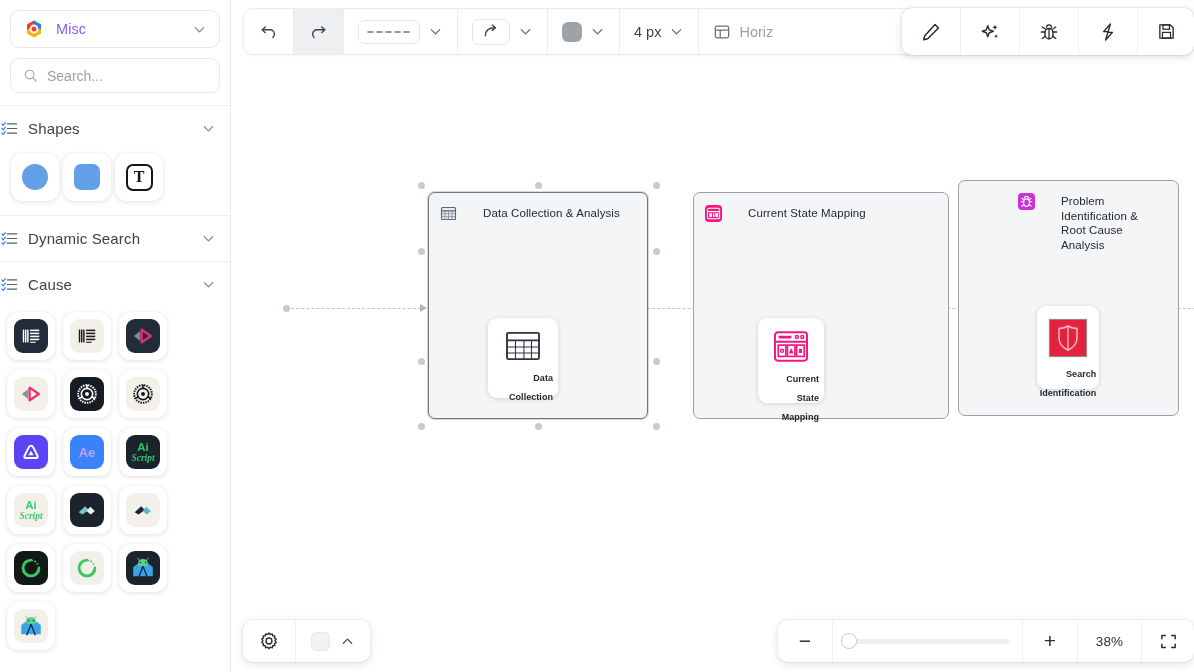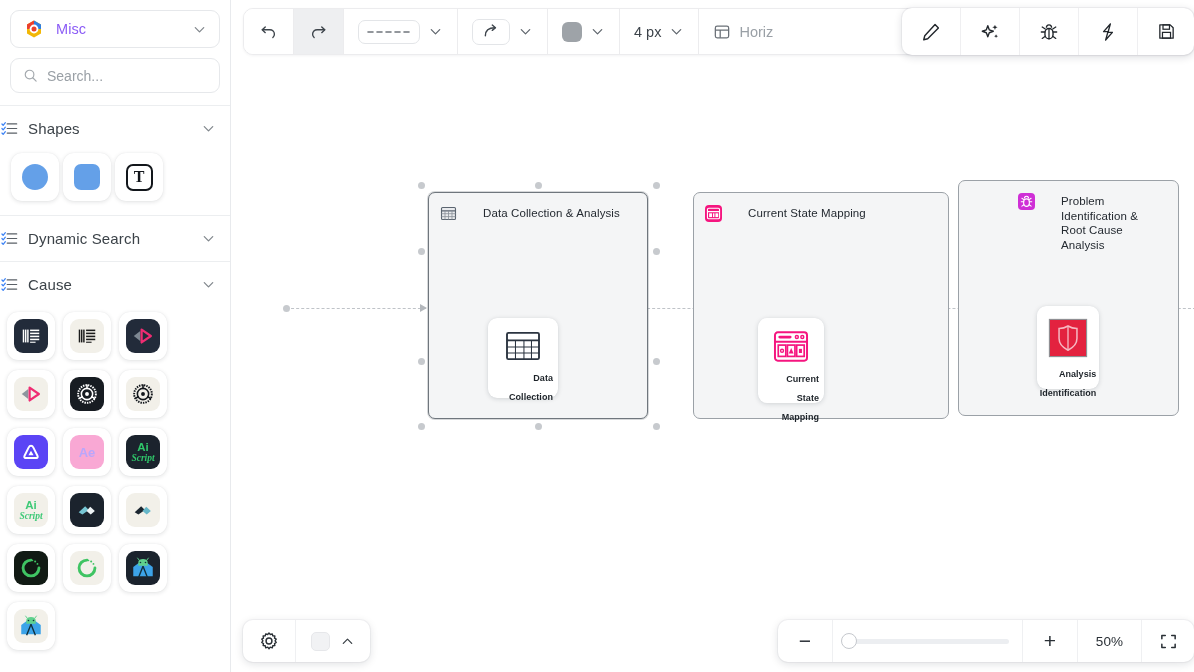--- a/index.html
+++ b/index.html
@@ -406,21 +406,21 @@
           </div>
           <div class="tile">
             <span class="gi" style="background:#5b44f5">
               <svg width="24" height="24" viewBox="0 0 26 26">
                 <path d="M13 6.2 C14.3 6.2 15.1 7.2 15.6 8.2 L20 17 C20.6 18.2 20.2 19.6 18.9 19.6 H7.1 C5.8 19.6 5.4 18.2 6 17 L10.4 8.2 C10.9 7.2 11.7 6.2 13 6.2 Z" fill="none" stroke="#fff" stroke-width="2.1" stroke-linejoin="round"></path>
                 <path d="M10.2 16.4 L13 11.6 L15.8 16.4 Z" fill="#fff"></path>
               </svg>
             </span>
           </div>
           <div class="tile">
-            <span class="gi" style="background:#f9a8d4">
+            <span class="gi" style="background:#3b82f6">
               <svg width="34" height="34" viewBox="0 0 34 34">
                 <text x="17" y="22" text-anchor="middle" font-family="'Liberation Sans',sans-serif" font-size="13" font-weight="700" fill="#b9a6fb">Ae</text>
               </svg>
             </span>
           </div>
 
           <div class="tile">
             <span class="gi" style="background:#1b232d">
               <svg width="34" height="34" viewBox="0 0 34 34">
                 <text x="17" y="16" text-anchor="middle" font-family="'Liberation Sans',sans-serif" font-size="11.5" font-weight="700" fill="#2fc76a">Ai</text>
@@ -726,21 +726,21 @@
             <span class="gh-title" style="max-width:178px;">Problem Identification &amp; Root Cause Analysis</span>
           </div>
           <div class="node" style="left:78px; top:125px; width:62px; height:83px;">
             <span class="node-icon" style="width:42px;height:42px;">
               <svg width="40" height="40" viewBox="0 0 42 42">
                 <rect x="1.5" y="1.5" width="39" height="39" fill="#e3223f" stroke="#8f8f93" stroke-width="1.2"></rect>
                 <path d="M21 8.4 C24.5 10.6 28 11 30.4 11 L30.4 21.6 C30.4 27.6 26 31.4 21 33.8 C16 31.4 11.6 27.6 11.6 21.6 L11.6 11 C14 11 17.5 10.6 21 8.4 Z" fill="none" stroke="#f6b8c2" stroke-width="1.6"></path>
                 <path d="M21 9.4 V33" stroke="#f6b8c2" stroke-width="1.4"></path>
               </svg>
             </span>
-            <span class="node-label">Analysis Identification</span>
+            <span class="node-label">Search Identification</span>
           </div>
         </div>
 
       </div>
     </div>
 
     <div class="bottom-left">
       <div class="bl">
         <svg width="22" height="22" viewBox="0 0 24 24">
           <circle cx="12" cy="12" r="3.2" fill="none" stroke="#2a3036" stroke-width="1.6"></circle>
@@ -758,21 +758,21 @@
     </div>
 
     <div class="bottom-right">
       <div class="br br-minus">−</div>
       <div class="br br-slider">
         <div class="slider-track">
           <span class="slider-knob" style="left: 2%;"></span>
         </div>
       </div>
       <div class="br br-plus">+</div>
-      <div class="br br-zoom">50%</div>
+      <div class="br br-zoom">38%</div>
       <div class="br br-fit">
         <svg width="19" height="19" viewBox="0 0 20 20">
           <path d="M3 7 V3.6 H6.6 M13.4 3.6 H17 V7 M17 13 V16.4 H13.4 M6.6 16.4 H3 V13" fill="none" stroke="#2a3036" stroke-width="1.6" stroke-linecap="round" stroke-linejoin="round"></path>
         </svg>
       </div>
     </div>
 
   </div>
 </div>
 

